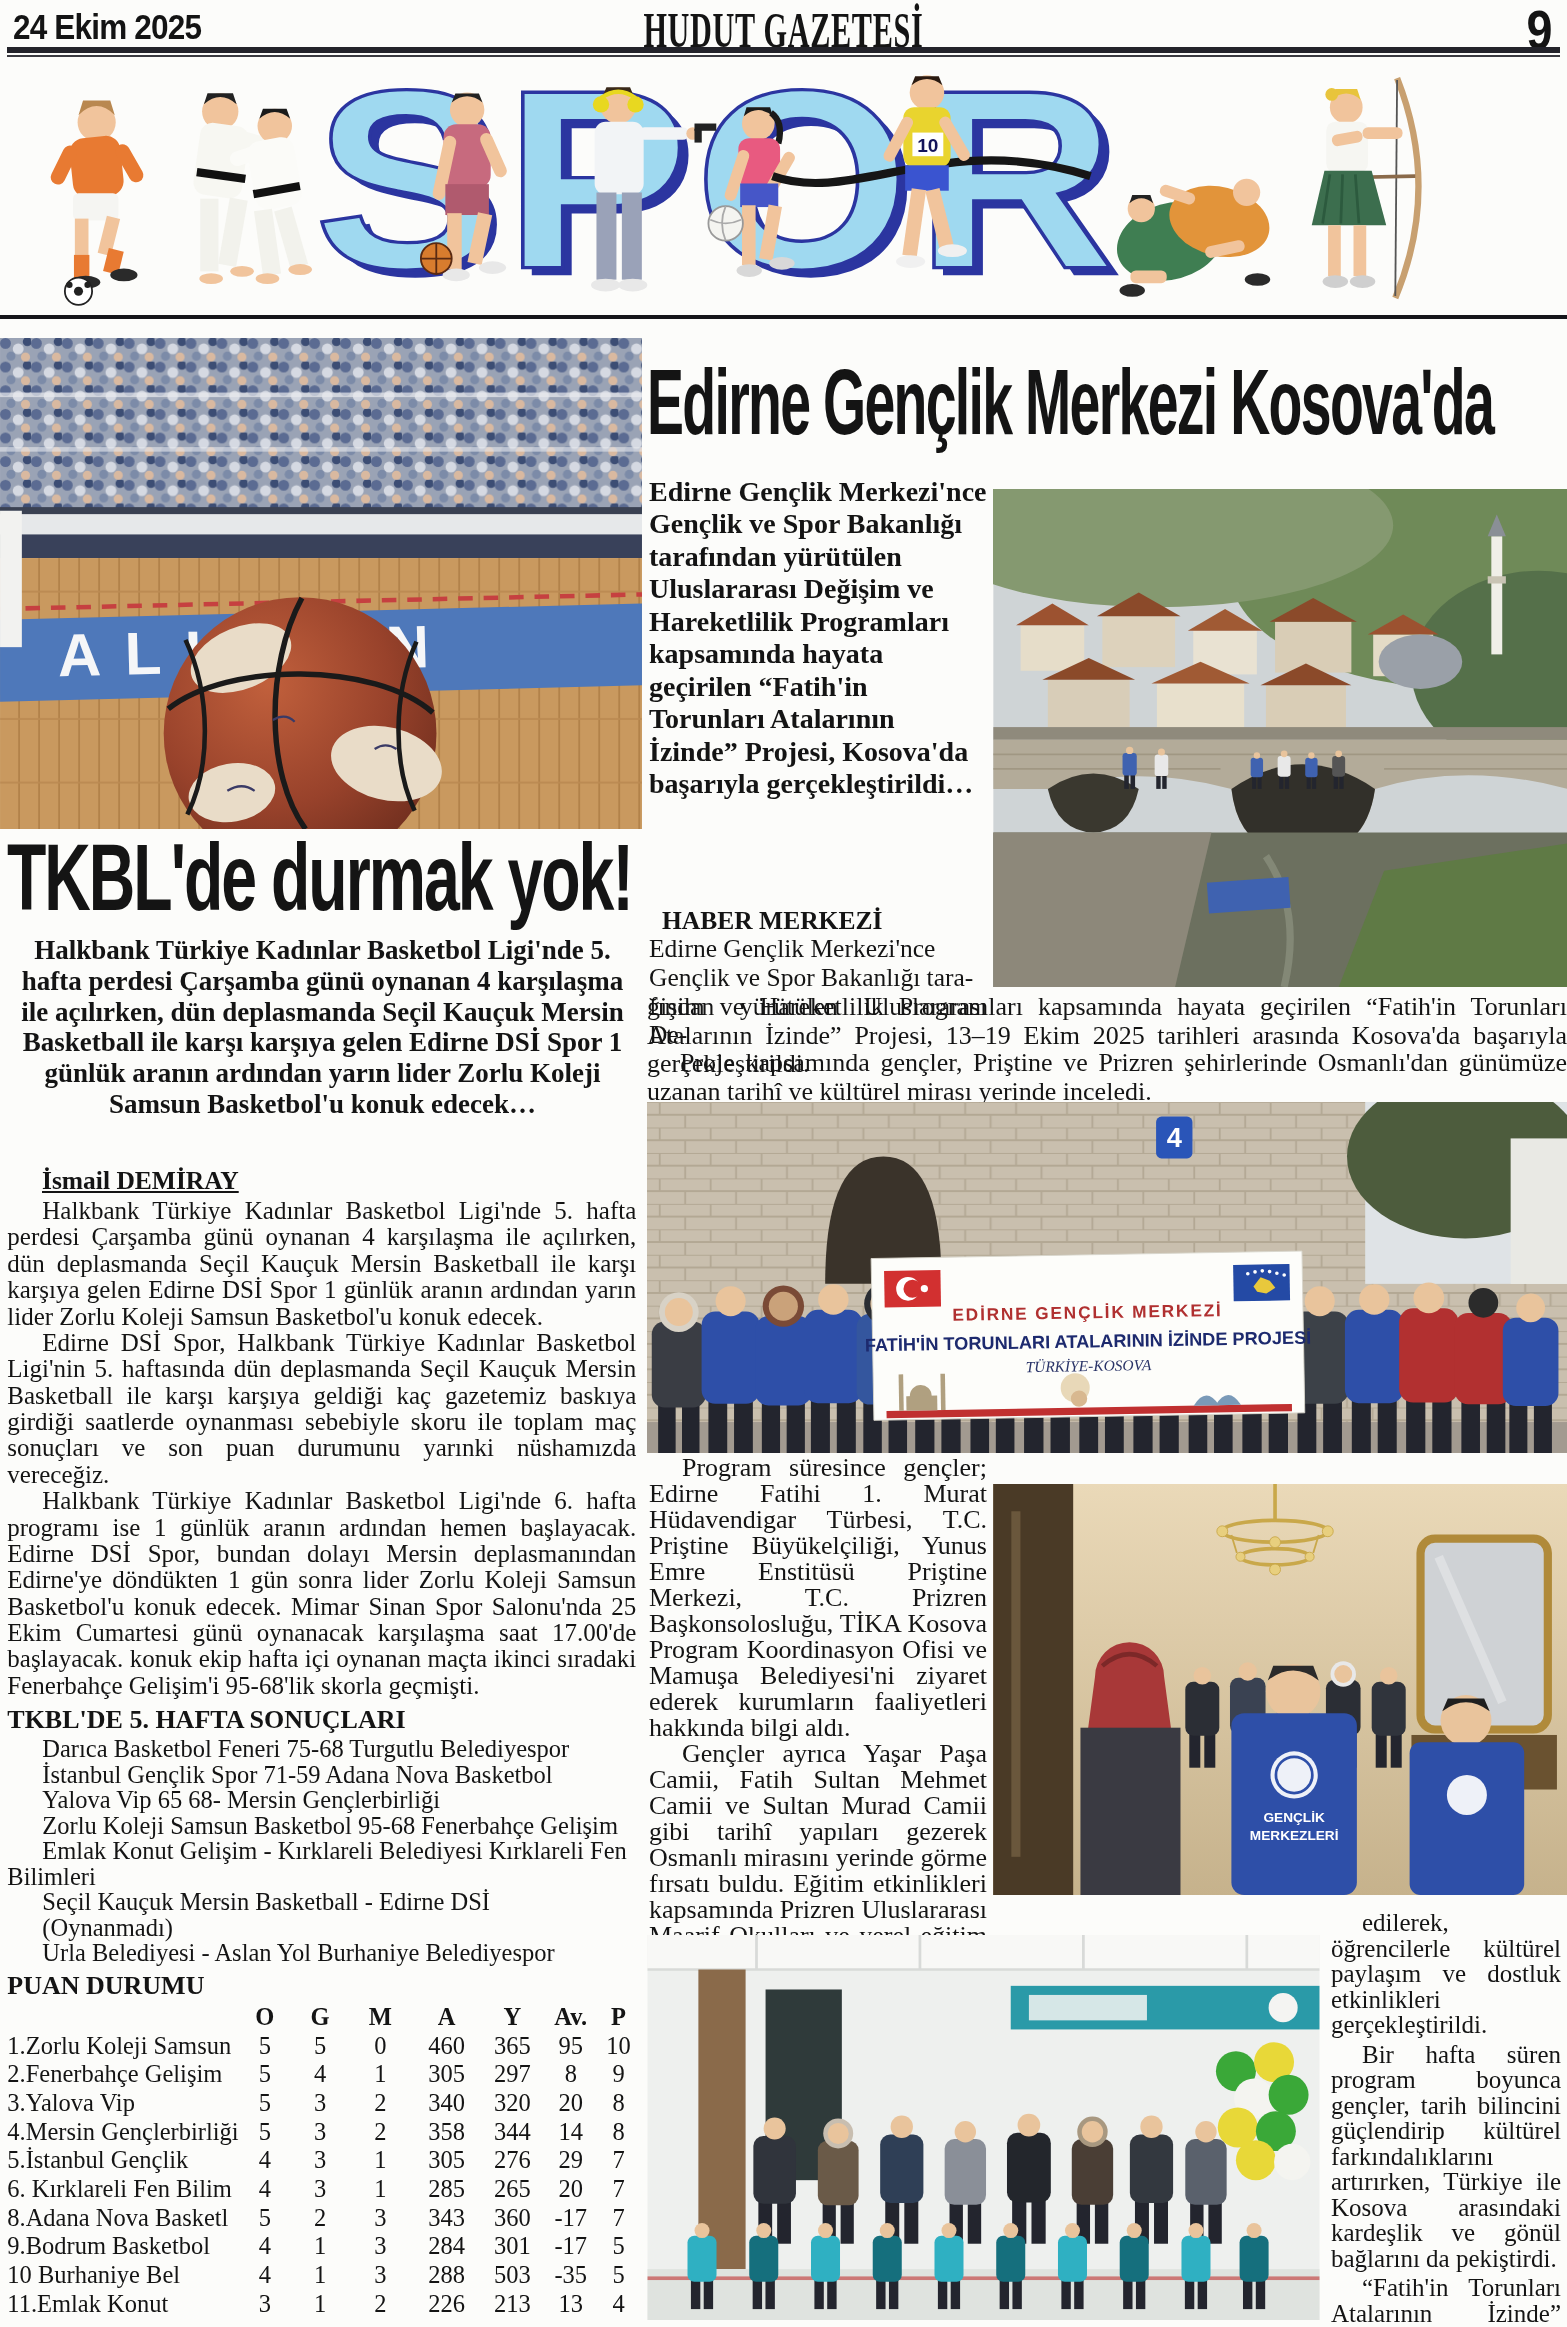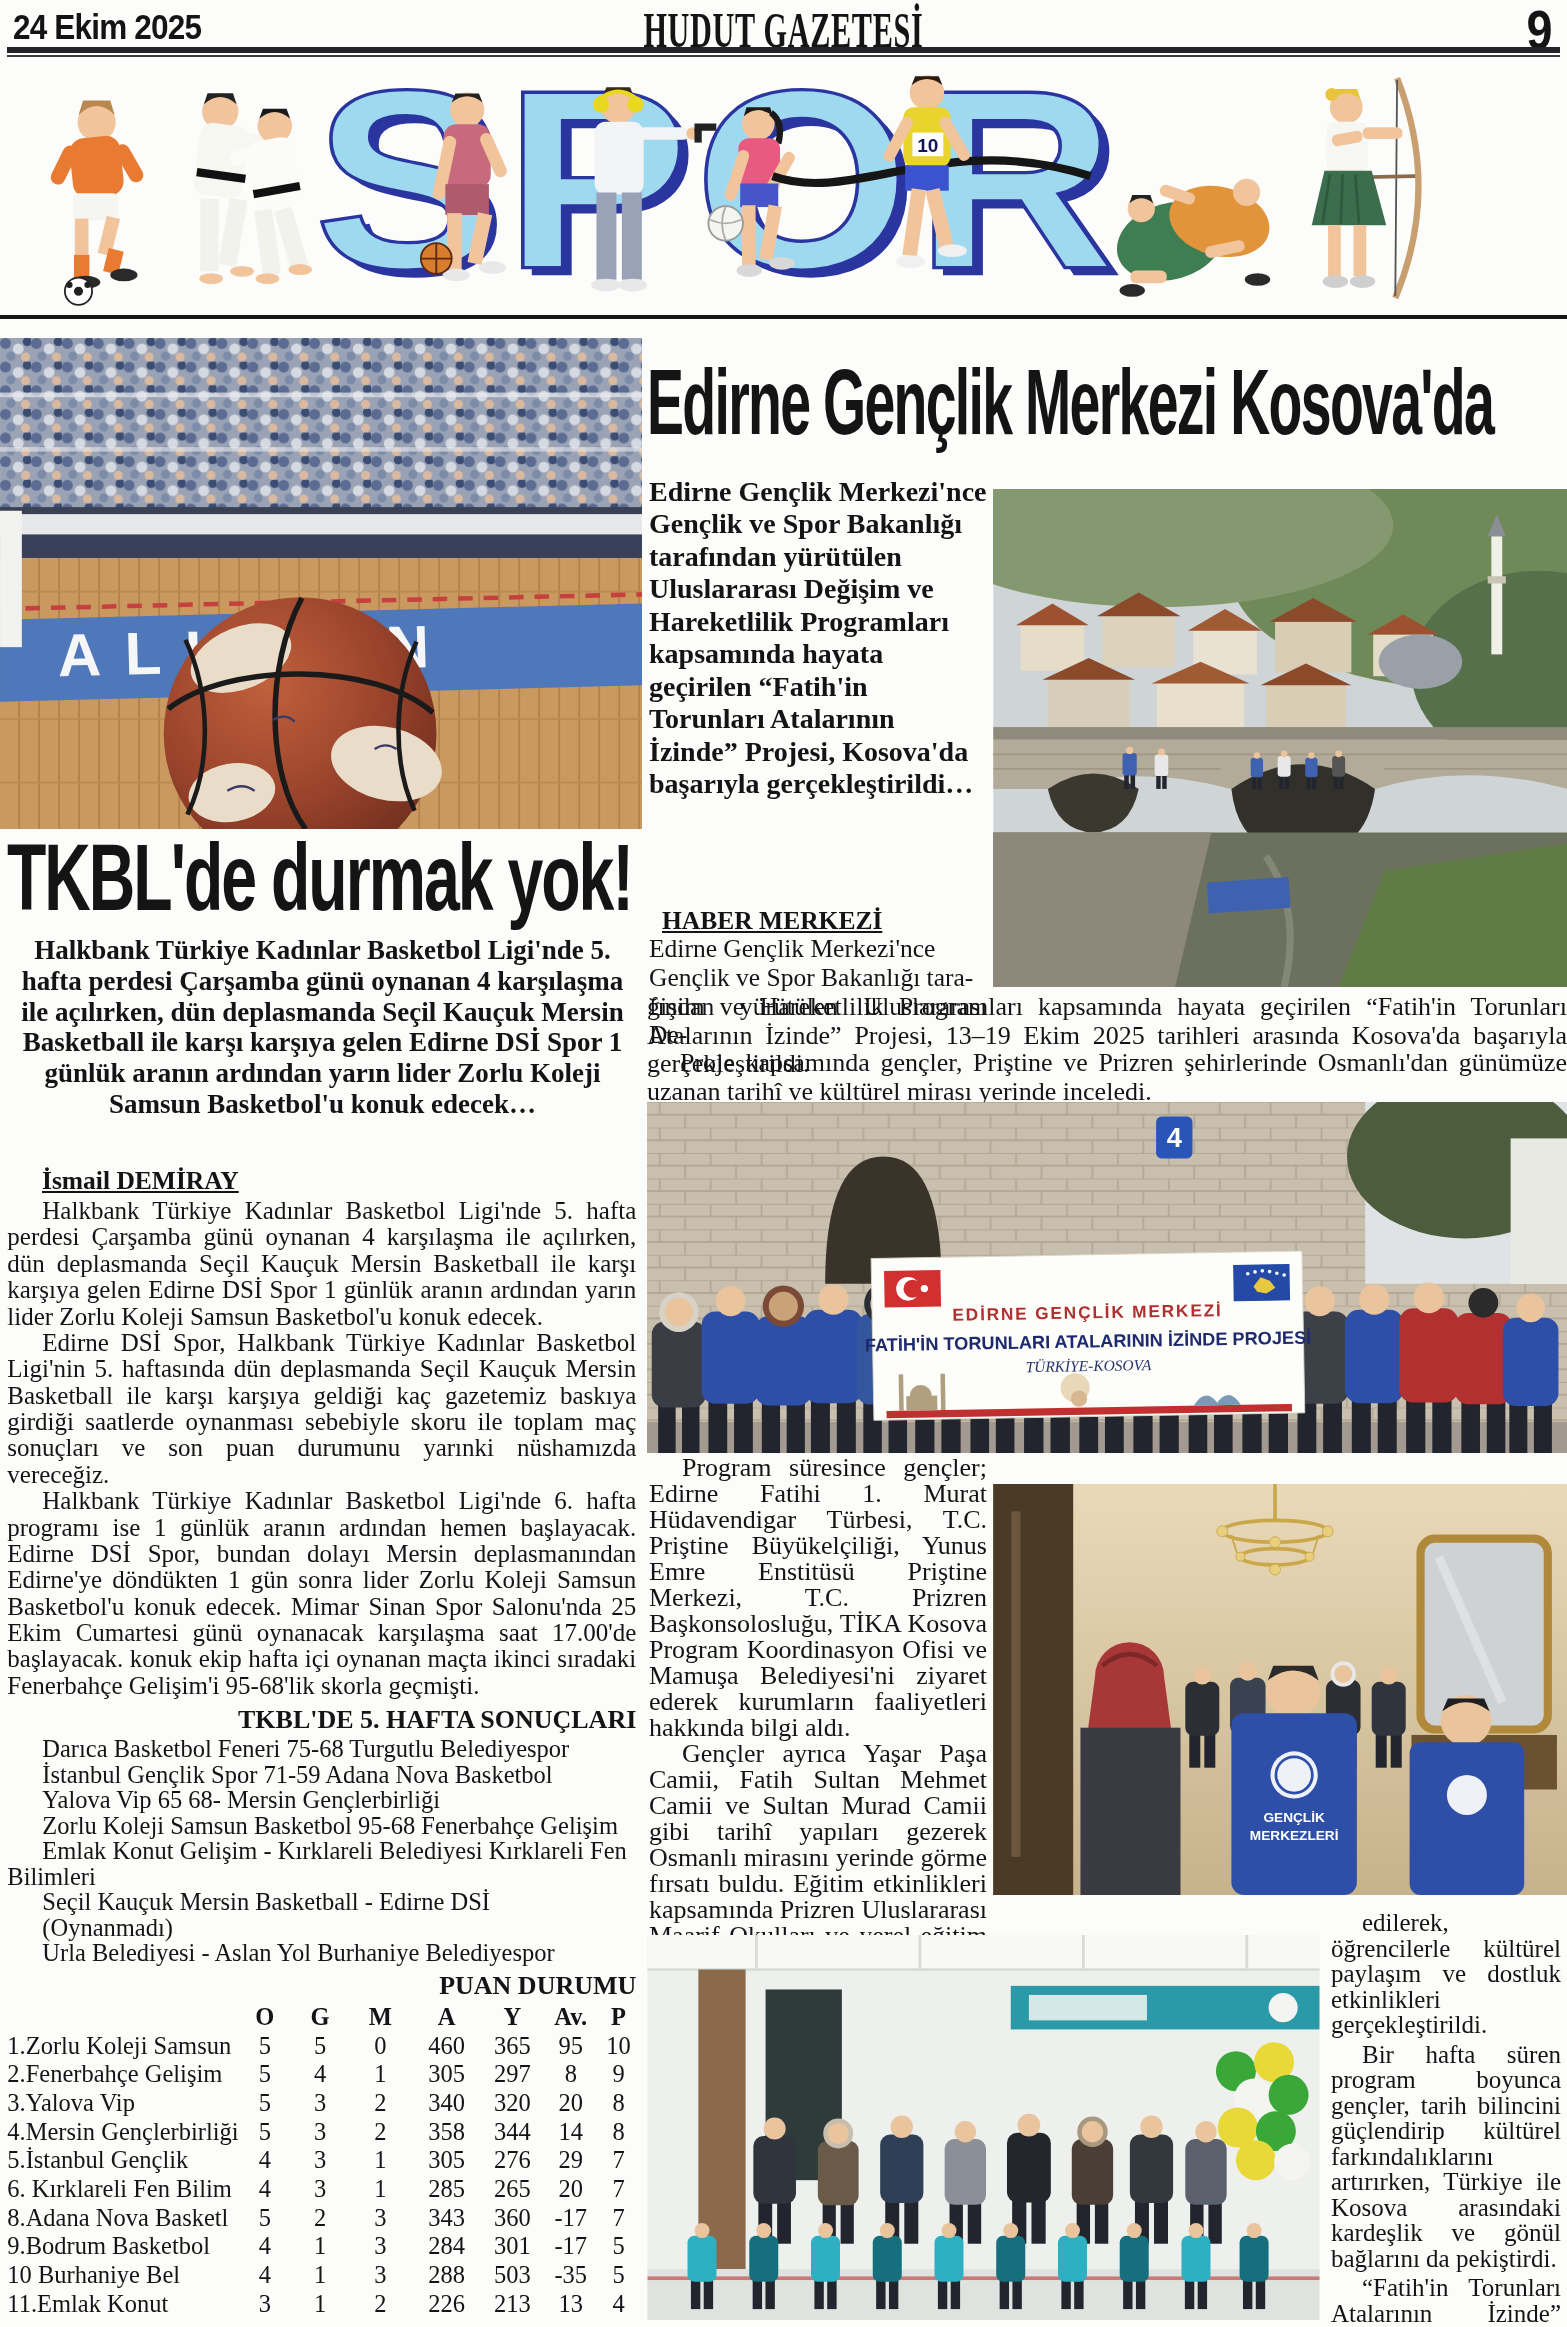--- a/index.html
+++ b/index.html
@@ -28,33 +28,33 @@
   .photo svg{display:block;}
   
   .tkbl{position:absolute;left:7.3px;top:824px;font:bold 87px "Liberation Sans",sans-serif;
         letter-spacing:-2.7px;transform:scale(.74,1.08);transform-origin:left top;white-space:nowrap;}
   .left-lead{position:absolute;left:9px;top:935px;width:627px;text-align:center;
         font:bold 27px/1.14 "Liberation Serif",serif;}
   .byline{position:absolute;left:42px;top:1166px;font:bold 25.5px "Liberation Serif",serif;
         text-decoration:underline;}
   .left-flow{position:absolute;left:7.3px;top:1198px;width:629px;}
   .left-flow p{margin:0;font:25px/1.055 "Liberation Serif",serif;text-align:justify;text-indent:35px;}
-  .mid-head{font:bold 26px "Liberation Serif",serif;text-align:right;margin:5.5px 0 1.8px 0;}
+  .mid-head{font:bold 26px "Liberation Serif",serif;text-align:left;margin:5.5px 0 1.8px 0;}
   .rline{font:24.5px/1.04 "Liberation Serif",serif;text-indent:35px;text-align:left;}
   table.standings{width:631px;border-collapse:collapse;margin-top:1.8px;}
   table.standings td{font:24.5px/1.17 "Liberation Serif",serif;padding:0;white-space:nowrap;}
   table.standings td.num{text-align:center;}
   table.standings tr.st-head td{font-weight:bold;}
   
   .r-headline{position:absolute;left:647px;top:349px;font:bold 88px "Liberation Sans",sans-serif;
         letter-spacing:-2.7px;transform:scale(.63,1.05);transform-origin:left top;white-space:nowrap;}
   .r-lead{position:absolute;left:649px;top:476px;width:338px;text-align:left;
         font:bold 28px/1.16 "Liberation Serif",serif;}
   .r-label{position:absolute;left:662px;top:906px;font:bold 25.5px "Liberation Serif",serif;
-        text-decoration:underline;}
+        }
   .r-coltext{position:absolute;left:649px;top:935px;width:338px;}
   .r-coltext div{font:25.5px/1.13 "Liberation Serif",serif;text-align:justify;}
   .wide-p{position:absolute;left:647px;width:920px;font:26px/1.1 "Liberation Serif",serif;
         text-align:justify;margin:0;}
   .mid-col{position:absolute;left:649px;top:1455px;width:338px;}
   .mid-col p{margin:0;font:26px/1.0 "Liberation Serif",serif;text-align:justify;text-indent:33px;}
   .bottom-col{position:absolute;left:1327px;top:1906px;width:238px;}
   .bottom-col p{margin:4px;font:25px/1.02 "Liberation Serif",serif;text-align:justify;text-indent:31px;}
 </style>
 </head>

